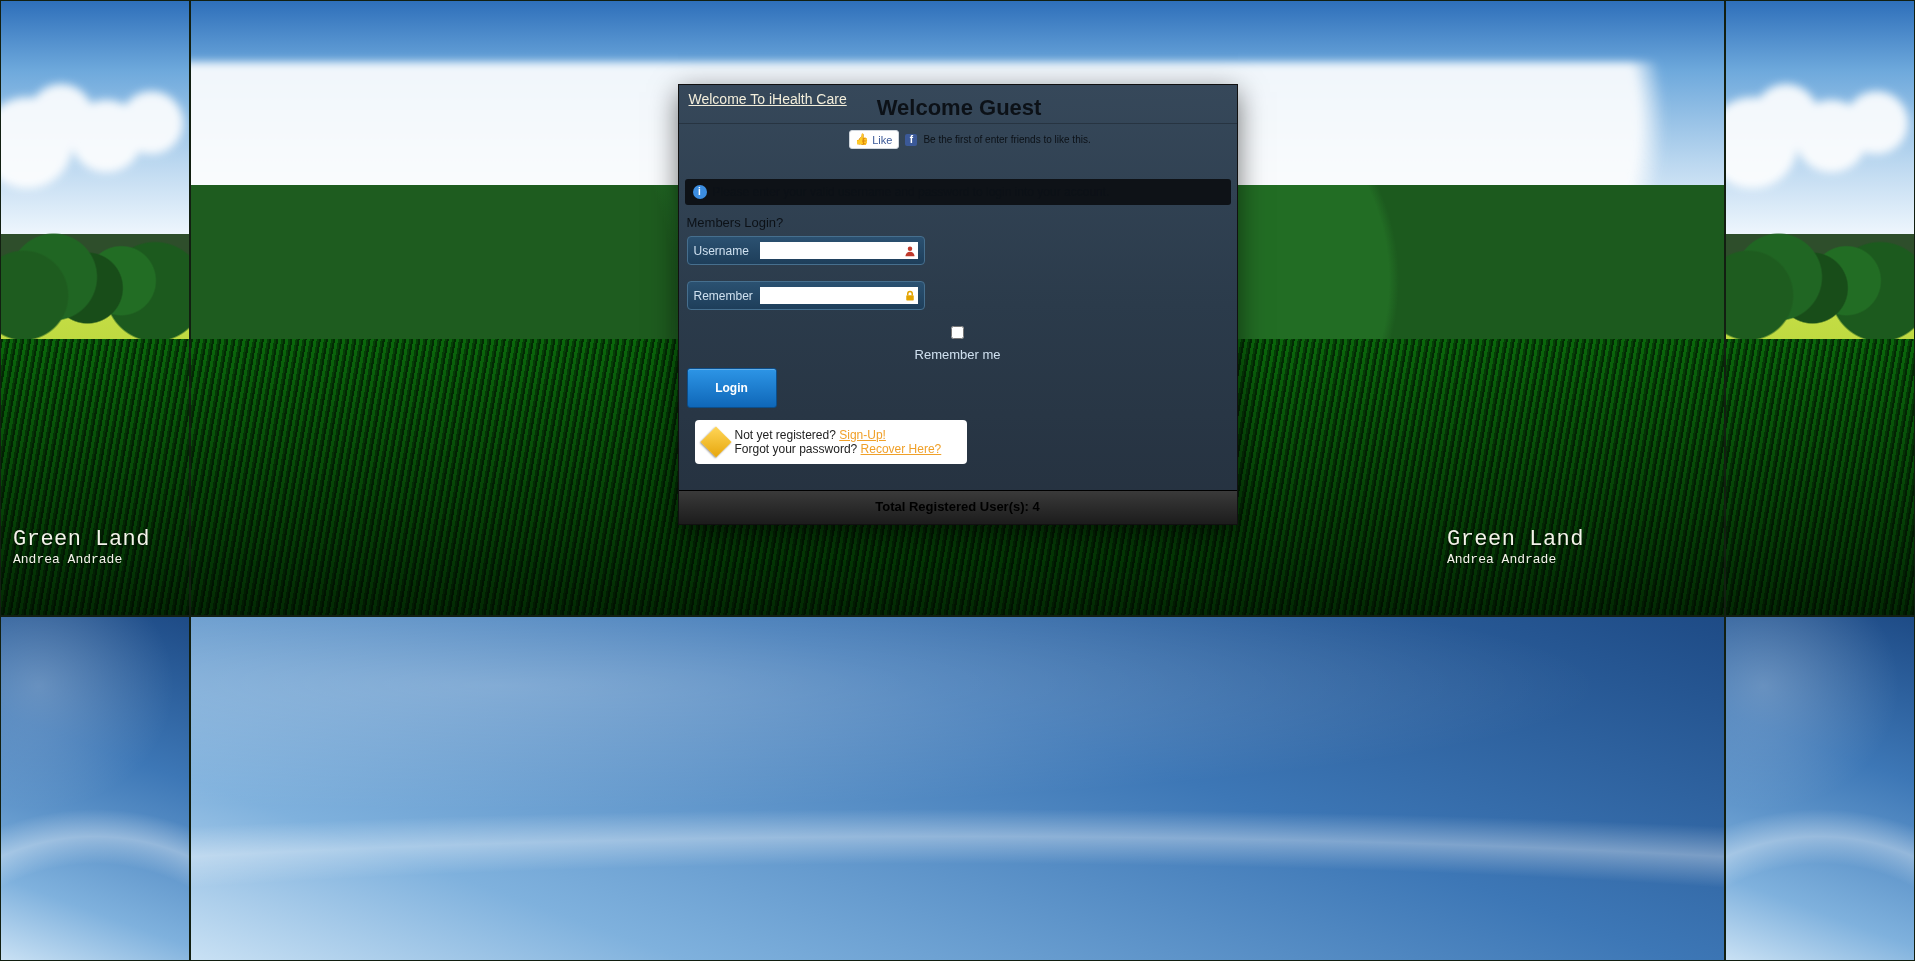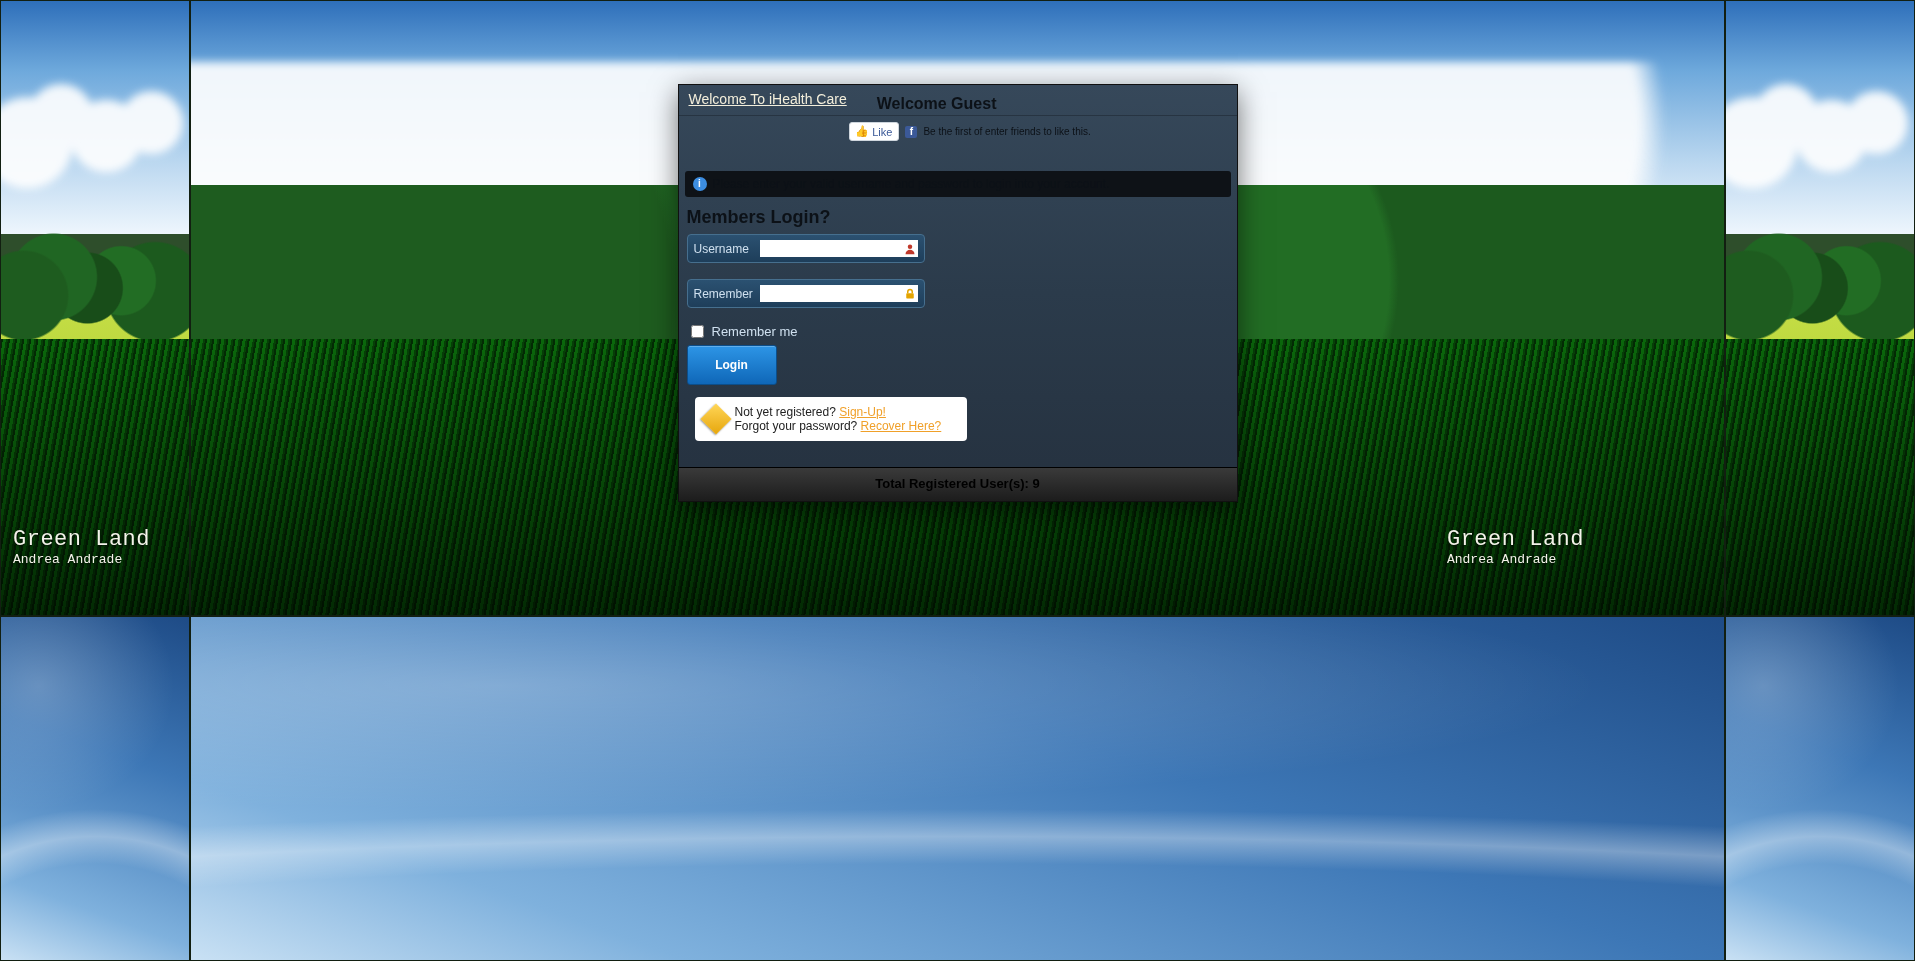--- a/index.html
+++ b/index.html
@@ -83,21 +83,21 @@
   padding:6px 10px 2px;
   border-bottom:1px solid rgba(0,0,0,.25);
 }
 .brand{
   font-size:14px; line-height:1.25;
   color:#f3eedb;
   text-decoration:underline;
   max-width:160px;
 }
 .welcome-guest{
-  font-size:16px; font-weight:bold; color:#0c1117;
+  font-size:22px; font-weight:bold; color:#0c1117;
   margin-top:4px;
 }
 .like-row{
   display:flex; align-items:center; gap:6px;
   margin:6px 0 30px 170px;
 }
 .like-btn{
   background:#fff; border:1px solid #cfd6dd; border-radius:3px;
   font-size:11px; color:#3b5998; padding:2px 6px;
   display:flex; align-items:center; gap:3px;
@@ -113,21 +113,21 @@
   padding:6px 8px;
   display:flex; align-items:center; gap:6px;
   color:#0c1117;
   font-size:12px;
 }
 .info-bar .i{
   width:14px;height:14px;border-radius:50%;
   background:#3c8de0;color:#fff;font-size:10px;line-height:14px;text-align:center;font-weight:bold;
 }
 .section-title{
-  font-weight:bold; color:#0c1117; font-size:18px;
+  font-weight:normal; color:#0c1117; font-size:13px;
   padding:0 8px 6px;
 }
 .form{padding:0 8px 10px;}
 .field{
   width:238px;
   background:linear-gradient(180deg,#2b5171,#1e3e5a);
   border:1px solid #466f8e;
   border-radius:4px;
   padding:5px 6px;
   display:flex; align-items:center; gap:6px;
@@ -142,21 +142,21 @@
   display:flex; align-items:center;
   height:17px;
   padding:0 2px;
 }
 .field input[type=text],
 .field input[type=password]{
   flex:1; border:0; outline:0; font-size:11px; height:15px;
   background:transparent;
 }
 .ic{width:12px;height:12px;}
-.remember-row{display:flex;align-items:center;gap:8px;color:#cfe0ef;padding:0 4px 6px;font-size:13px;}
+.remember-row{display:flex;align-items:center;gap:8px;color:#cfe0ef;padding:0 4px 6px;font-size:13px;flex-direction:column;}
 .remember-row input{width:13px;height:13px;}
 .login-btn{
   display:block;
   width:90px; text-align:center;
   background:linear-gradient(180deg,#2d95e6,#0f67b8);
   color:#fff; font-weight:bold; font-size:12px;
   border:1px solid #0c4e8a; border-radius:3px;
   padding:12px 0; cursor:pointer;
   box-shadow:inset 0 1px 0 rgba(255,255,255,.25);
 }
@@ -289,16 +289,16 @@
         <div>
           <span>Forgot your password? </span>
           <a href="#">Recover Here?</a>
         </div>
       </div>
     </div>
 
   </div>
 
   <div class="footer">
-    <div class="reg">Total Registered User(s): 9</div>
+    <div class="reg">Total Registered User(s): 4</div>
   </div>
 
 </div>
 
 </body></html>

